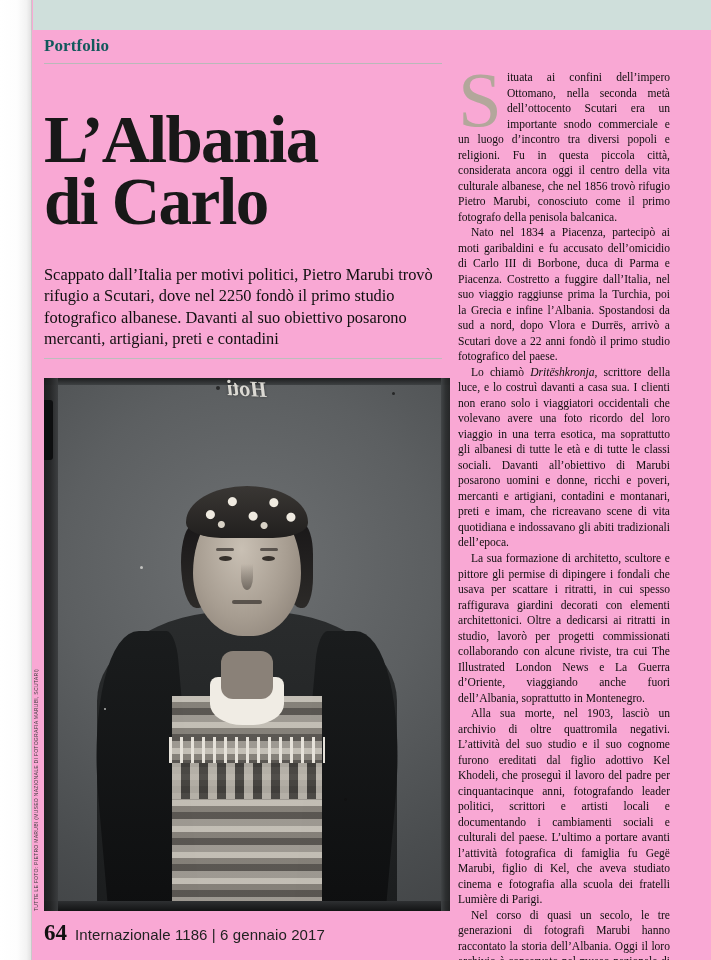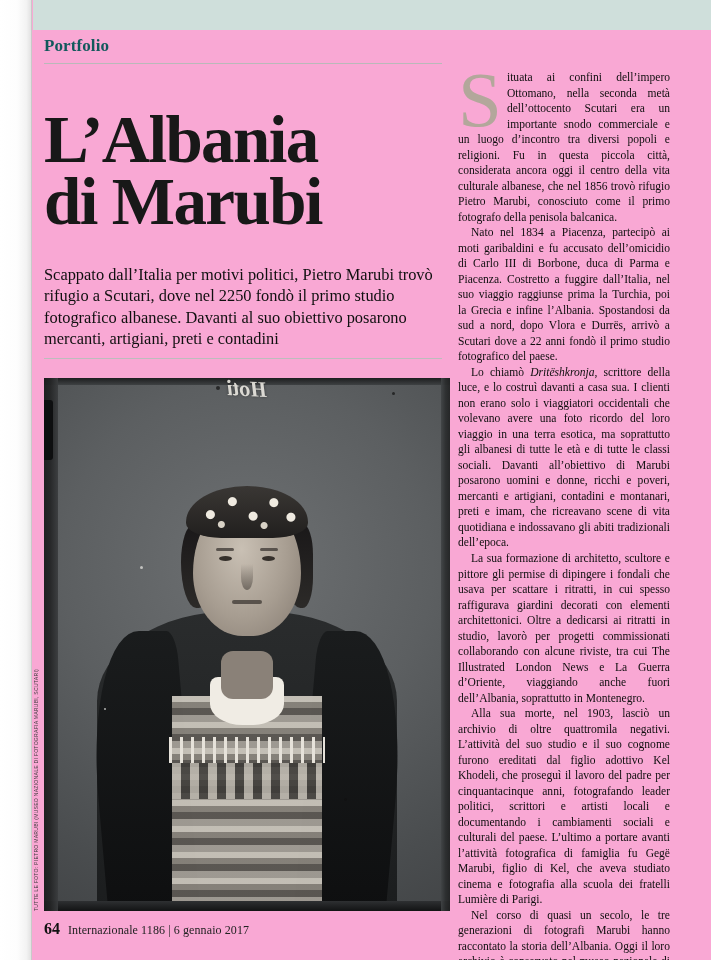--- a/index.html
+++ b/index.html
@@ -246,42 +246,42 @@
   
   .footer-rule{
     position:absolute;left:44px;top:916px;width:398px;height:0px;
   }
   .folio{
     position:absolute;left:44px;top:920px;
     display:flex;align-items:baseline;gap:8px;
   }
   .folio-num{
     font-family:"Liberation Serif", serif;
-    font-weight:700;font-size:16px;color:#111;
+    font-weight:700;font-size:23px;color:#111;
   }
   .folio-txt{
-    font-family:Liberation Serif, serif;
-    font-size:12px;color:#222;letter-spacing:.1px;
+    font-family:Liberation Sans, sans-serif;
+    font-size:15px;color:#222;letter-spacing:.1px;
   }
 </style>
 </head>
 <body>
 
 <div class="page">
 
   <div class="gutter"></div>
   <div class="gutter-rule"></div>
   <div class="top-band"></div>
 
   <div class="kicker">Portfolio</div>
   <div class="kicker-rule"></div>
 
   <h1 class="headline">
     <span>L’Albania</span>
-    <span class="l2">di Marubi</span>
+    <span class="l2">di Carlo</span>
   </h1>
 
   <div class="standfirst">Scappato dall’Italia per motivi politici, Pietro Marubi trovò rifugio a Scutari, dove nel 2250 fondò il primo studio fotografico albanese. Davanti al suo obiettivo posarono mercanti, artigiani, preti e contadini</div>
   <div class="standfirst-rule"></div>
 
   <figure class="photo-wrap" style="margin:0;">
     <div class="plate"></div>
 
     <div class="sitter">
       <div class="torso"></div>

